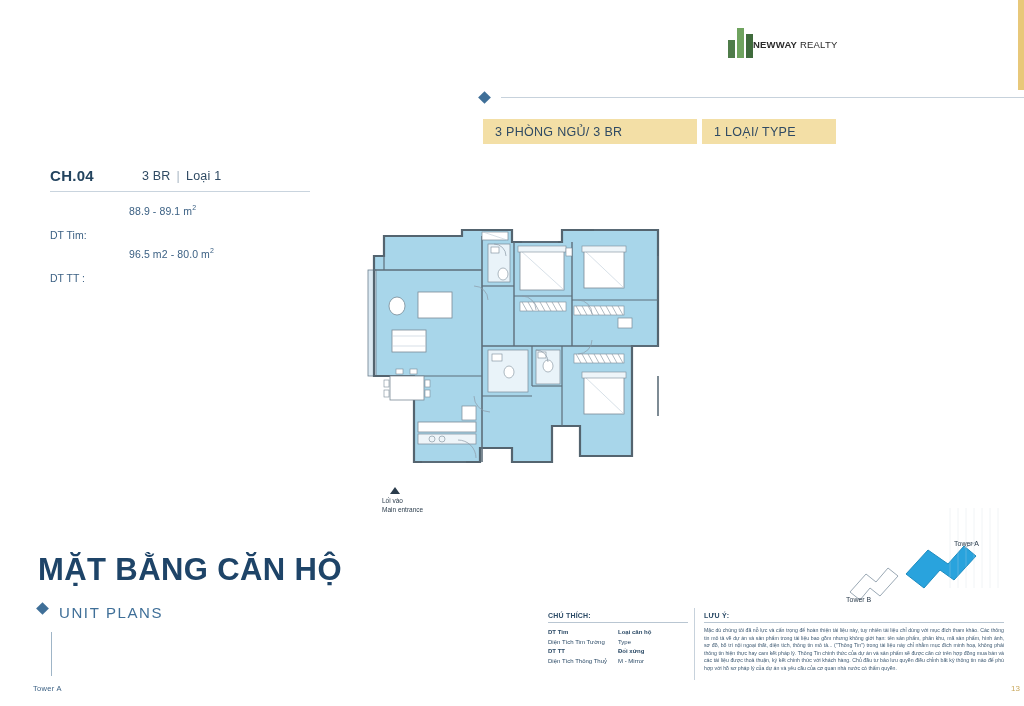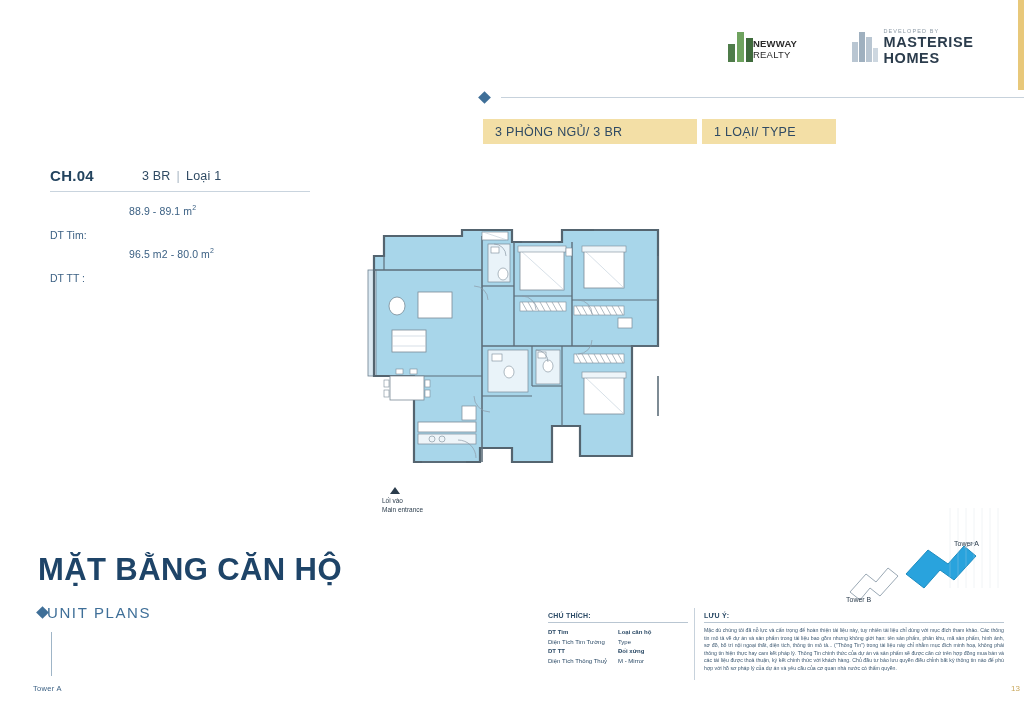--- a/index.html
+++ b/index.html
@@ -98,21 +98,21 @@
   }
   .entrance .lines { margin-top: 2px; margin-left: 10px; }
   .entrance .l1 { font-size: 6.5px; color: #2b3c4c; line-height: 9px; }
   .entrance .l2 { font-size: 6.5px; color: #2b3c4c; line-height: 9px; }
 
   
   .big-title {
     position: absolute; left: 38px; top: 552px;
     font-size: 31px; font-weight: 700; letter-spacing: .4px; color: #1e4468;
   }
-  .sub-title { position: absolute; left: 38px; top: 604px; display: flex; align-items: center; }
+  .sub-title { position: absolute; left: 38px; top: 604px; display: flex; align-items: flex-start; gap: 12px; }
   .sub-title .dia { width: 9px; height: 9px; background: #3f6f98; transform: rotate(45deg); }
   .sub-title .txt { font-size: 15px; letter-spacing: 1.6px; color: #3f6f98; }
   .left-rule { position: absolute; left: 51px; top: 632px; width: 1px; height: 44px; background: #9fb5c7; }
 
   .tower-a-foot { position: absolute; left: 33px; top: 684px; font-size: 7.5px; color: #3c6184; letter-spacing: .3px; }
   .page-num { position: absolute; right: 4px; top: 684px; font-size: 8px; color: #c9a85c; }
 
   
   .keyplan { position: absolute; left: 836px; top: 530px; width: 170px; height: 80px; }
   .keyplan .lbl { position: absolute; font-size: 7px; color: #2b3c4c; }
@@ -145,32 +145,20 @@
 <div class="edge-bar"></div>
 
 <div class="logos">
   <div class="logo-newway">
     <div class="mark">
         <i></i>
         <i></i>
         <i></i>
       </div>
     <div class="txt"><b>NEWWAY</b><span> REALTY</span></div>
-  </div>
-  <div class="logo-masterise">
-    <div class="m-mark">
-        <b></b>
-        <b></b>
-        <b></b>
-        <b></b>
-      </div>
-    <div class="m-wrap">
-      <div class="dev">DEVELOPED BY</div>
-      <div class="m-txt">MASTERISE HOMES</div>
-    </div>
   </div>
 </div>
 
 <div class="header-band">
   <div class="header-diamond"></div>
   <div class="header-rule"></div>
 </div>
 
 <div class="tags">
   <div class="tag w1">3 PHÒNG NGỦ/ 3 BR</div>

